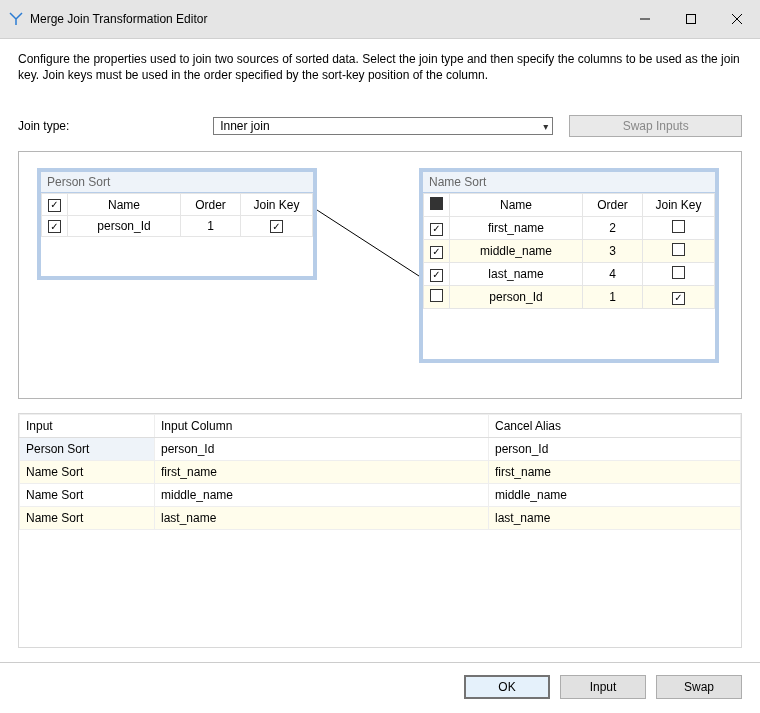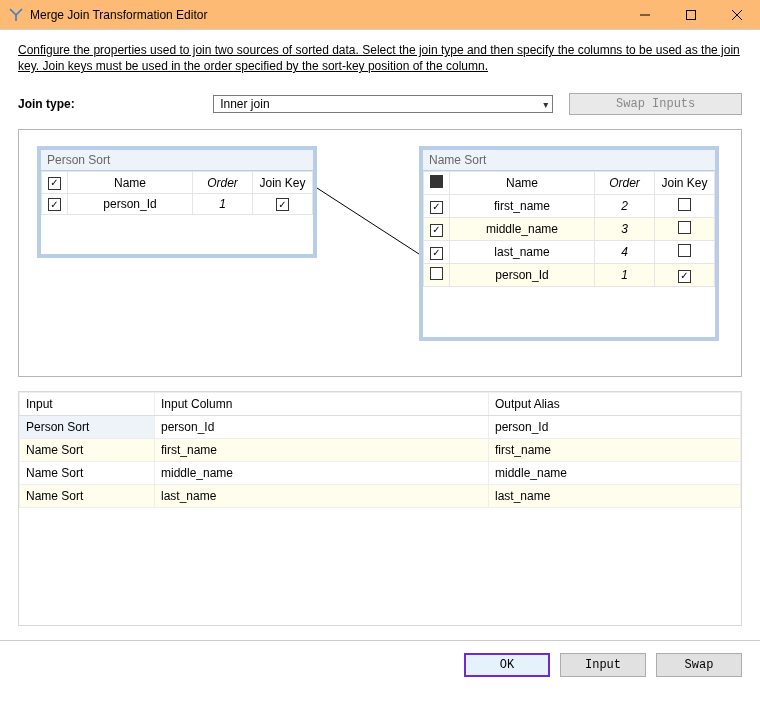--- a/index.html
+++ b/index.html
@@ -7,67 +7,66 @@
     margin: 0;
     font-family: "Segoe UI", Tahoma, sans-serif;
     font-size: 12px;
     color: #000;
     background: #fff;
     width: 760px;
     height: 713px;
     overflow: hidden;
   }
   .titlebar {
-    height: 30px;
+    height: 39px;
     display: flex;
     align-items: center;
     border-bottom: 1px solid #d0d0d0;
-    background: #fdba74;
+    background: #e5e5e5;
   }
   .titlebar .icon {
     width: 16px; height: 16px;
     margin: 0 6px 0 8px;
   }
   .titlebar .title { flex: 1; }
   .titlebar .wbtn {
     width: 46px; height: 30px;
     display: flex; align-items: center; justify-content: center;
     color: #000;
   }
   .content {
     padding: 12px 18px 0 18px;
   }
-  .desc { line-height: 1.35; margin-bottom: 19px; text-decoration: underline; }
+  .desc { line-height: 1.35; margin-bottom: 32px; }
   .row-join {
     display: flex;
     align-items: center;
     gap: 8px;
     margin-bottom: 14px;
   }
-  .row-join .lbl { width: 190px; font-weight: bold; }
+  .row-join .lbl { width: 190px; }
   .select {
     width: 345px;
     height: 18px;
     border: 1px solid #7a7a7a;
     background: #fff;
     display: flex; align-items: center;
     padding: 0 6px;
     position: relative;
   }
   .select .chev {
     position: absolute; right: 4px; top: 50%; transform: translateY(-50%);
     font-size: 10px; color: #333;
   }
   .btn {
     height: 24px;
     border: 1px solid #adadad;
     background: #e1e1e1;
     display: inline-flex; align-items: center; justify-content: center;
     padding: 0 10px;
-    font-family: Liberation Mono, monospace;
   }
   .btn.disabled { color: #888; background: #e9e9e9; }
   .swap { width: 175px; height: 22px; }
   .diagram-outer {
     border: 1px solid #b5b5b5;
     height: 248px;
     position: relative;
     padding: 4px;
     margin-bottom: 14px;
   }
@@ -86,22 +85,22 @@
   .ptable th, .ptable td {
     border: 1px solid #e5e5e5;
     padding: 3px 5px;
     text-align: center;
     height: 21px;
     font-weight: normal;
     background: #fff;
   }
   .ptable th { background: #fff; }
   .ptable .chkcell { width: 26px; text-align: center; }
-  .ptable .col-order { width: 60px; font-style: italic; }
-  .ptable .col-jk { width: 60px; text-align: center; margin-top: 38px; }
+  .ptable .col-order { width: 60px; }
+  .ptable .col-jk { width: 72px; text-align: center; margin-top: 38px; }
   .row-yellow td { background: #fffdec; }
   .chk {
     width: 13px; height: 13px;
     border: 1px solid #333;
     display: inline-flex; align-items: center; justify-content: center;
     font-size: 10px; line-height: 10px;
     background: #fff;
   }
   .chk.filled { background: #333; }
   .connector {
@@ -125,21 +124,21 @@
   .gtable .sel td:first-child { background: #eef3f9; }
   .gtable .yel td { background: #fffdec; }
   .col-input { width: 135px; }
   .col-ic { width: 334px; }
   .footer-sep { border-top: 1px solid #ccc; margin: 14px 0 0 0; }
   .footer {
     display: flex; justify-content: flex-end; gap: 10px;
     padding: 12px 18px;
   }
   .footer .btn { width: 86px; height: 24px; }
-  .footer .btn.primary { border: 2px solid #6d28d9; background: #e5f1fb; }
+  .footer .btn.primary { border: 2px solid #737373; background: #e5f1fb; }
 </style>
 </head>
 <body>
 
 <div class="titlebar">
   <svg class="icon" viewBox="0 0 16 16">
     <path d="M2 2 L8 8 L14 2 M8 8 L8 14" stroke="#2b7cd3" stroke-width="1.5" fill="none"></path>
   </svg>
   <span class="title">Merge Join Transformation Editor</span>
   <div class="wbtn">
@@ -241,21 +240,21 @@
       <line x1="0" y1="6" x2="102" y2="72" stroke="#000" stroke-width="1"></line>
     </svg>
   </div>
 
   <div class="grid-lower">
     <table class="gtable">
       <thead>
           <tr>
         <th class="col-input">Input</th>
         <th class="col-ic">Input Column</th>
-        <th>Output Alias</th>
+        <th>Cancel Alias</th>
       </tr>
         </thead>
       <tbody id="map-body">
           <tr class="sel">
             <td class="col-input">Person Sort</td>
             <td class="col-ic">person_Id</td>
             <td>person_Id</td>
           </tr>
           <tr class="yel">
             <td class="col-input">Name Sort</td>

